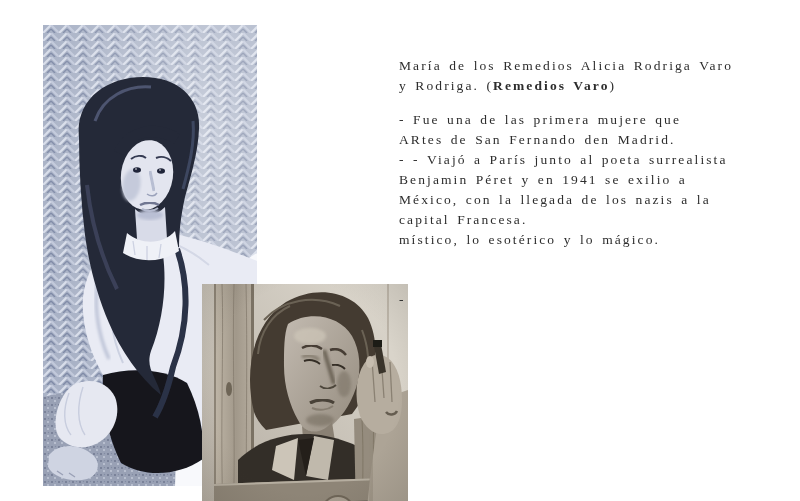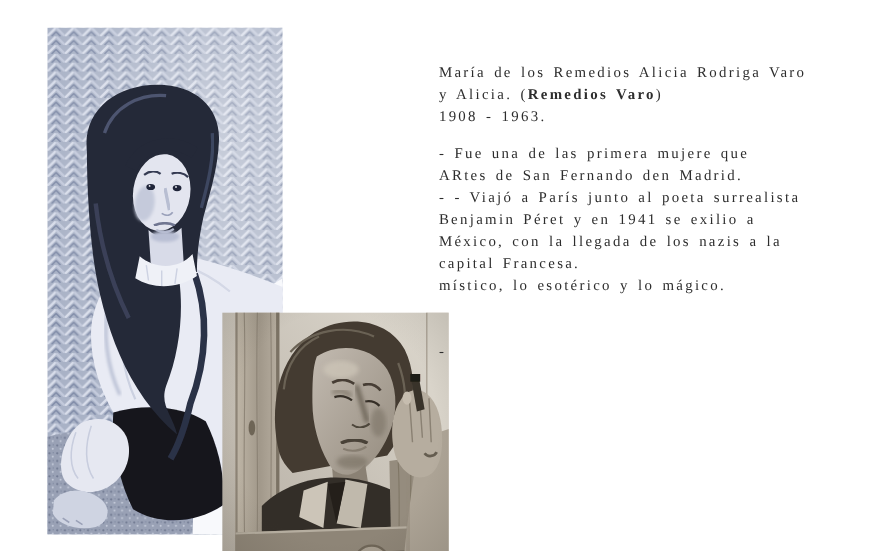--- a/index.html
+++ b/index.html
@@ -189,23 +189,22 @@
       <rect x="171" y="56" width="9" height="7" fill="#1f1b15" filter="url(#psoft1)"></rect>
       <path d="M184,128 C187,132 193,131 195,127" stroke="#655d50" stroke-width="2.5" fill="none"></path>
 
       <rect x="0" y="0" width="206" height="233" fill="url(#vig2)"></rect>
     </svg>
   </figure>
 
   <div class="bio">
     <div class="line">María de los Remedios Alicia Rodriga Varo</div>
     <div class="line">
-      <span>y Alicia. (</span><b>Remedios Varo</b><span>)</span>
+      <span>y Rodriga. (</span><b>Remedios Varo</b><span>)</span>
     </div>
-    <div class="line">1908 - 1963.</div>
 
     <div class="spacer-sm"></div>
 
     <div class="line">- Fue una de las primera mujere que</div>
     <div class="line">ARtes de San Fernando den Madrid.</div>
     <div class="line">- - Viajó a París junto al poeta surrealista</div>
     <div class="line">Benjamin Péret y en 1941 se exilio a</div>
     <div class="line">México, con la llegada de los nazis a la</div>
     <div class="line">capital Francesa.</div>
     <div class="line">místico, lo esotérico y lo mágico.</div>

